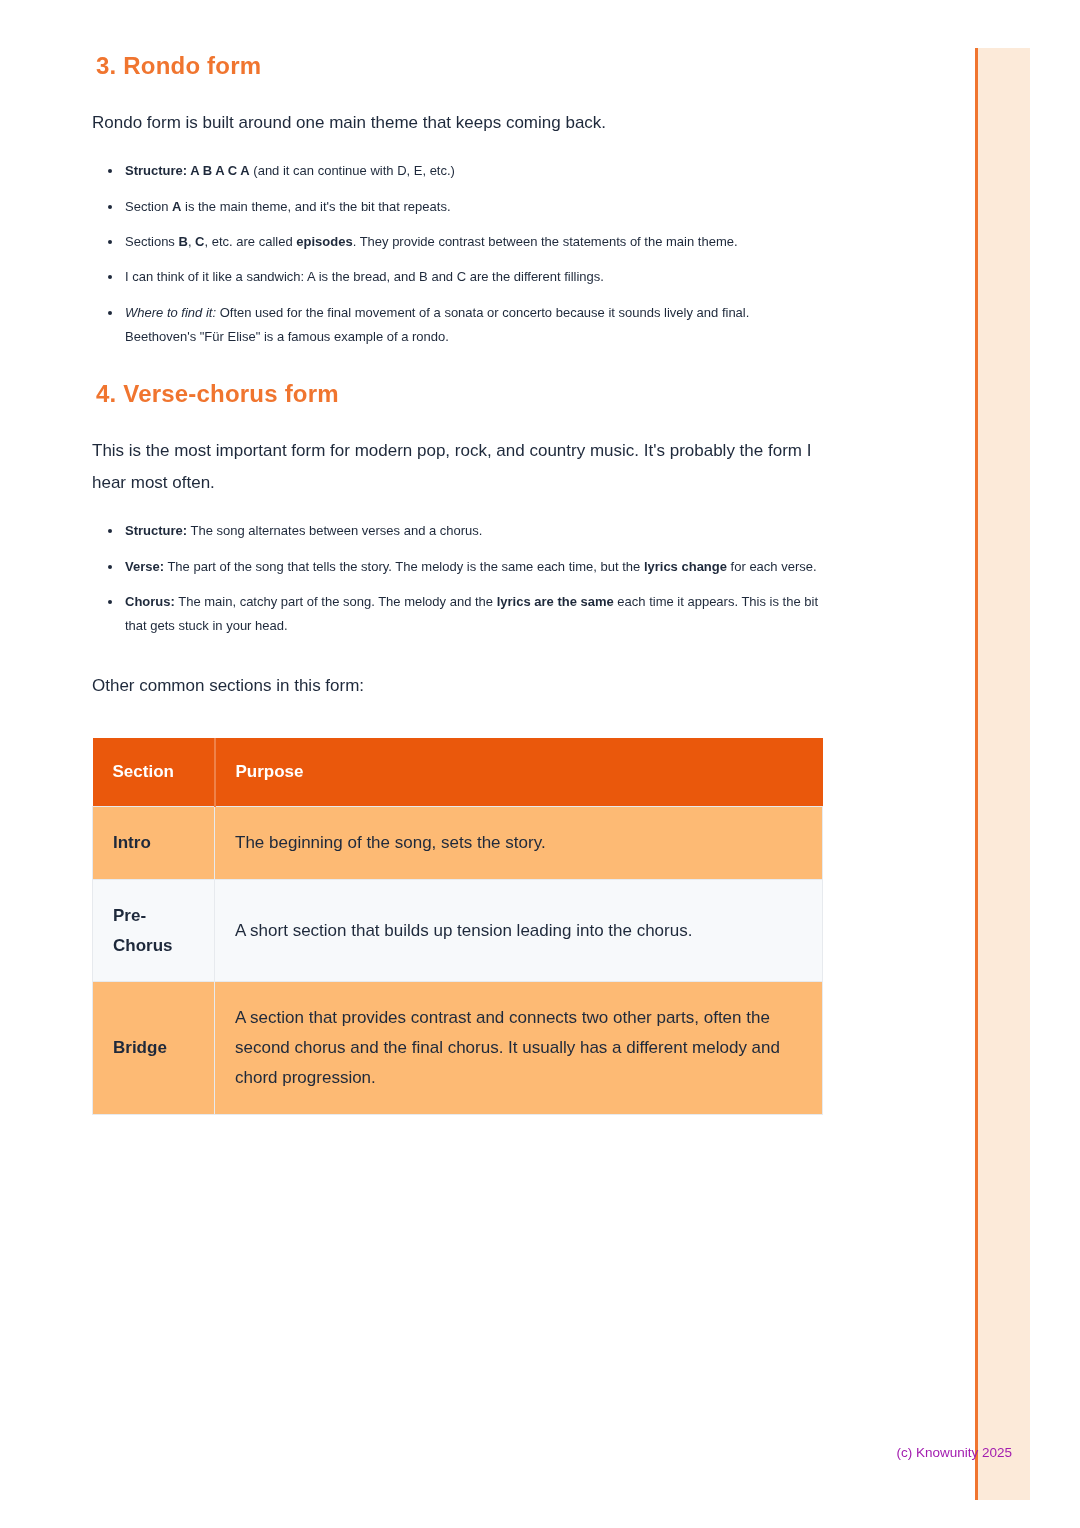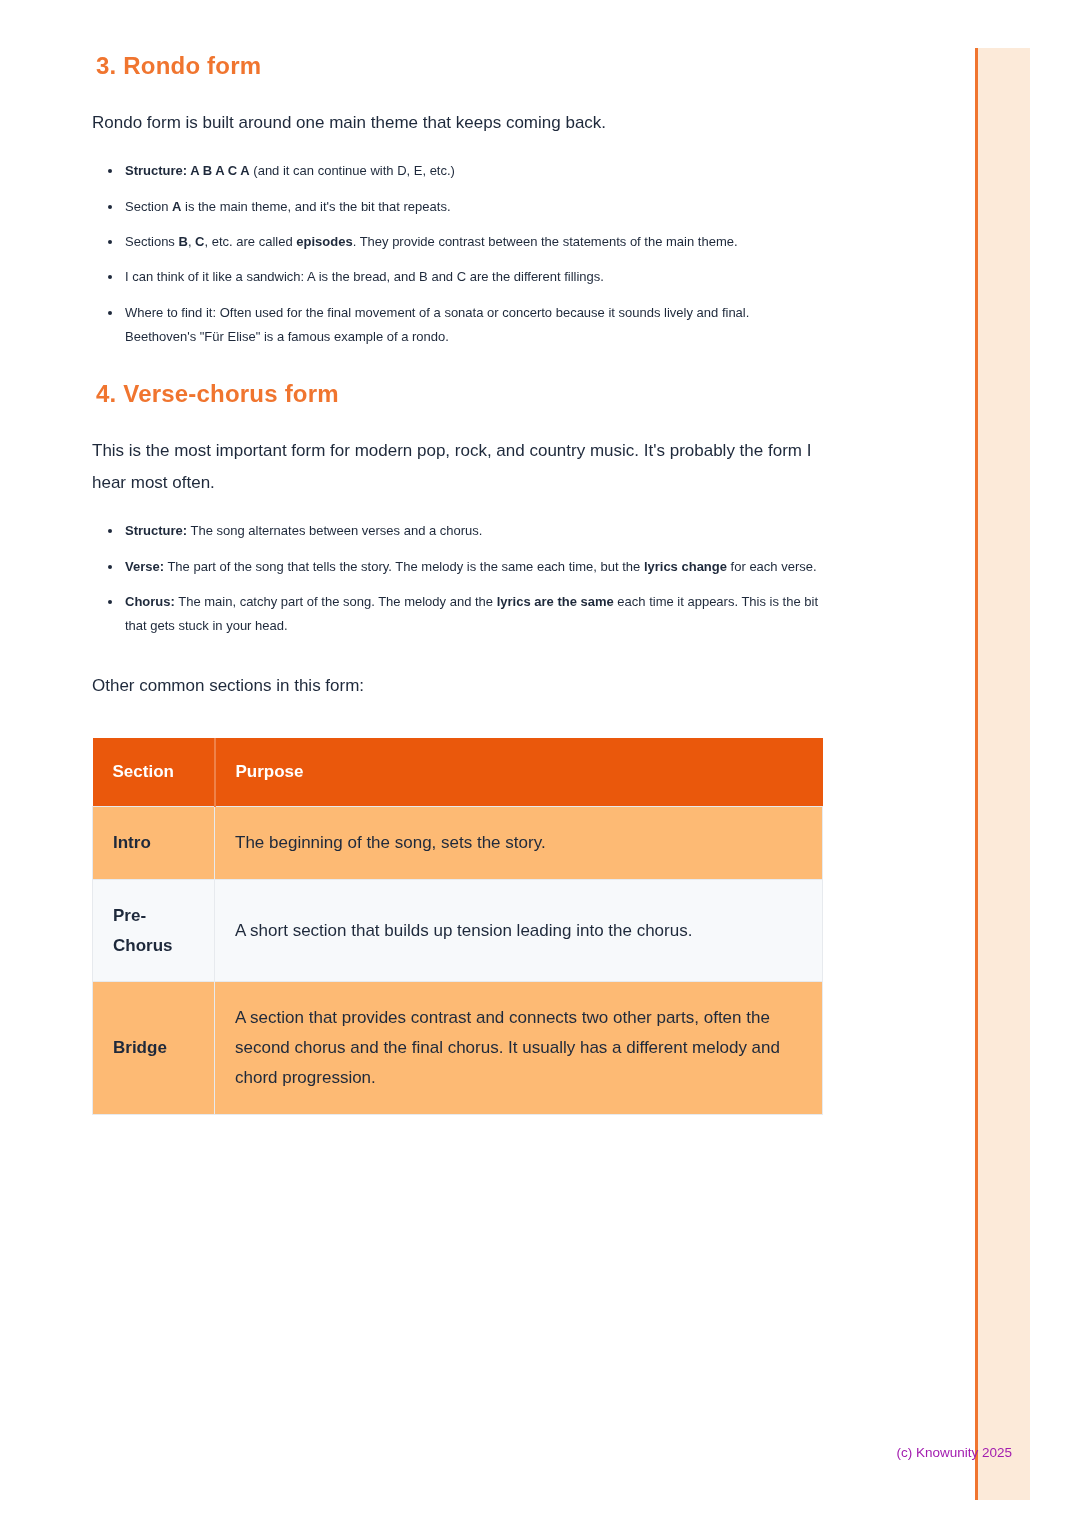--- a/index.html
+++ b/index.html
@@ -40,21 +40,21 @@
     margin: 0 0 14px 0;
     padding-left: 31px;
   }
   ul.bullets li {
     font-size: 13px;
     line-height: 1.88;
     margin-bottom: 11px;
     padding-left: 2px;
   }
   .b { font-weight: 700; }
-  .i { }
+  .i { font-style: italic; }
   p.other-label { margin: 31px 0 36px 0; }
   table.sections-table {
     border-collapse: collapse;
     width: 731px;
   }
   table.sections-table th {
     background: #ea580c;
     color: #ffffff;
     font-size: 17px;
     font-weight: 700;

